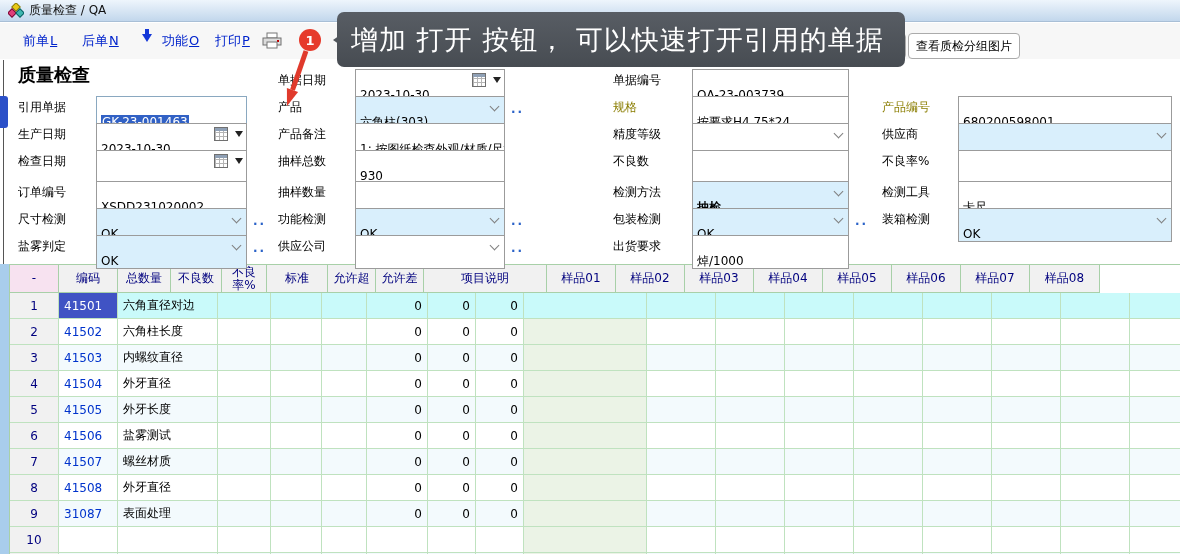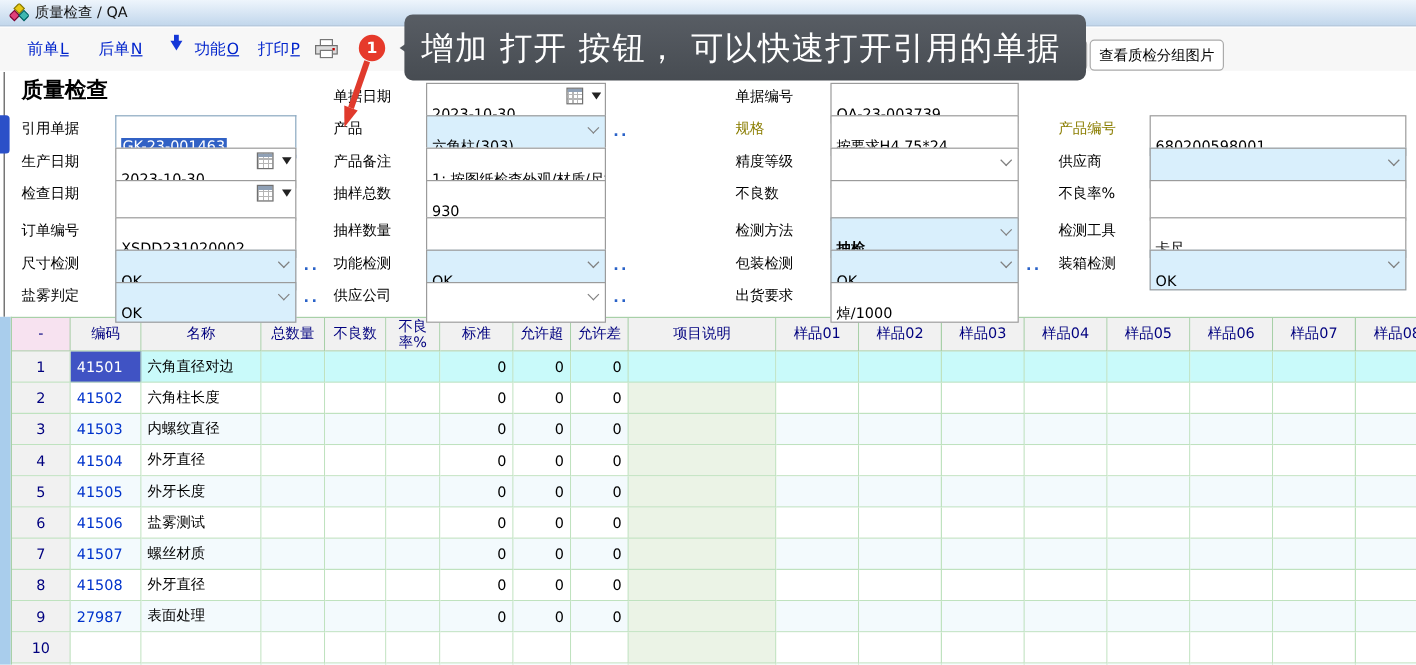--- a/index.html
+++ b/index.html
@@ -195,21 +195,20 @@
     </div>
     <div class="dots" style="left: 511px; top: 241px;">..</div>
     <div class="flabel" style="left: 613px; top: 238px;">出货要求</div>
     <div class="fld" style="left: 692px; top: 235px; width: 157px;"><span>焯/1000</span></div>
   </div>
 
 <div class="grid">
   <div class="tr" id="grid-head">
       <div class="th pink" style="width: 49px;">-</div>
       <div class="th" style="width: 59px;">编码</div>
-      <div class="th" style="width: 100px;">名称</div>
       <div class="th" style="width: 53px;">总数量</div>
       <div class="th" style="width: 51px;">不良数</div>
       <div class="th" style="width: 45px;">不良率%</div>
       <div class="th" style="width: 61px;">标准</div>
       <div class="th" style="width: 48px;">允许超</div>
       <div class="th" style="width: 48px;">允许差</div>
       <div class="th" style="width: 123px;">项目说明</div>
       <div class="th" style="width: 69px;">样品01</div>
       <div class="th" style="width: 69px;">样品02</div>
       <div class="th" style="width: 69px;">样品03</div>
@@ -375,21 +374,21 @@
         <div class="td" style="width: 69px;"></div>
         <div class="td" style="width: 69px;"></div>
         <div class="td" style="width: 69px;"></div>
         <div class="td" style="width: 69px;"></div>
         <div class="td" style="width: 69px;"></div>
         <div class="td" style="width: 69px;"></div>
         <div class="td" style="width: 70px;"></div>
       </div>
       <div class="tr tint">
         <div class="td num" style="width: 49px;">9</div>
-        <div class="td code" style="width: 59px;">27987</div>
+        <div class="td code" style="width: 59px;">31087</div>
         <div class="td" style="width: 100px;">表面处理</div>
         <div class="td" style="width: 53px;"></div>
         <div class="td" style="width: 51px;"></div>
         <div class="td" style="width: 45px;"></div>
         <div class="td r" style="width: 61px;">0</div>
         <div class="td r" style="width: 48px;">0</div>
         <div class="td r" style="width: 48px;">0</div>
         <div class="td desc" style="width: 123px;"></div>
         <div class="td" style="width: 69px;"></div>
         <div class="td" style="width: 69px;"></div>

